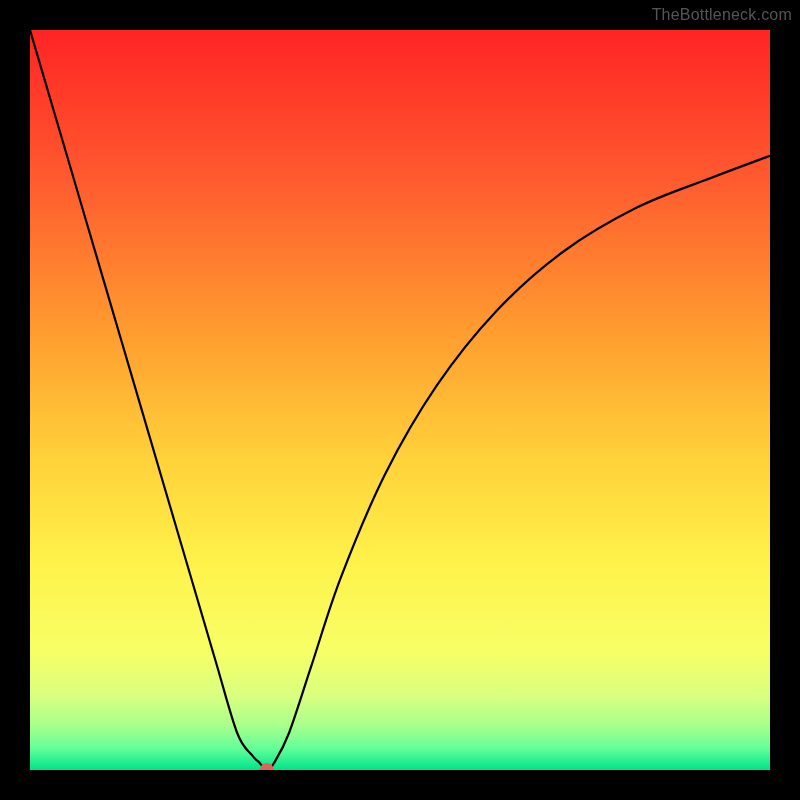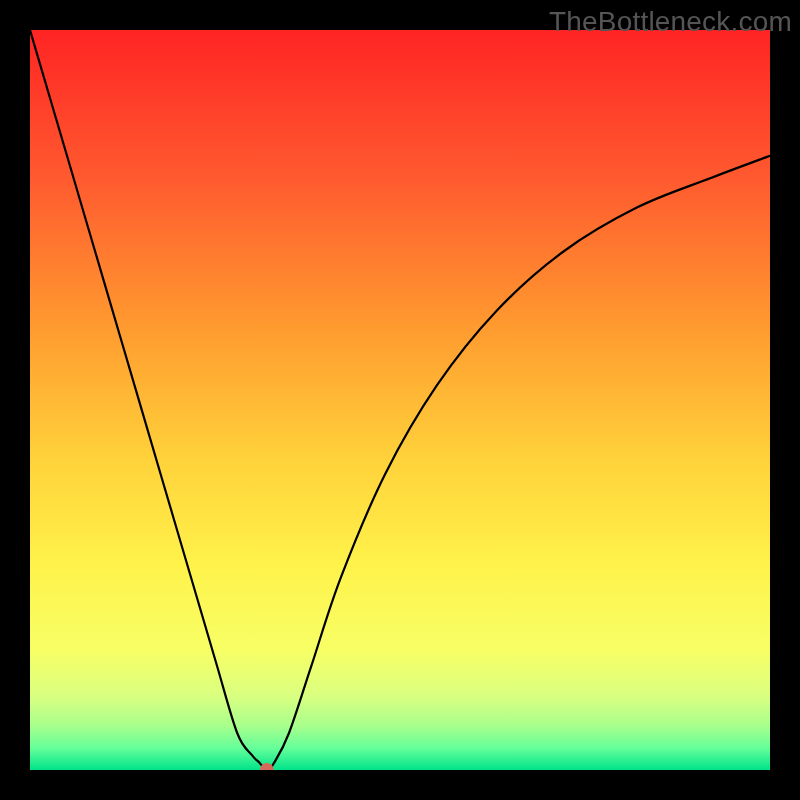--- a/index.html
+++ b/index.html
@@ -9,21 +9,21 @@
     height: 800px;
     background: #000;
     overflow: hidden;
     font-family: Arial, Helvetica, sans-serif;
   }
   .watermark {
     position: absolute;
     top: 6px;
     right: 8px;
     color: #555;
-    font-size: 28px;
+    font-size: 16px;
     font-weight: 400;
     letter-spacing: 0.2px;
     z-index: 10;
   }
   .plot {
     position: absolute;
     left: 30px;
     top: 30px;
     width: 740px;
     height: 740px;

